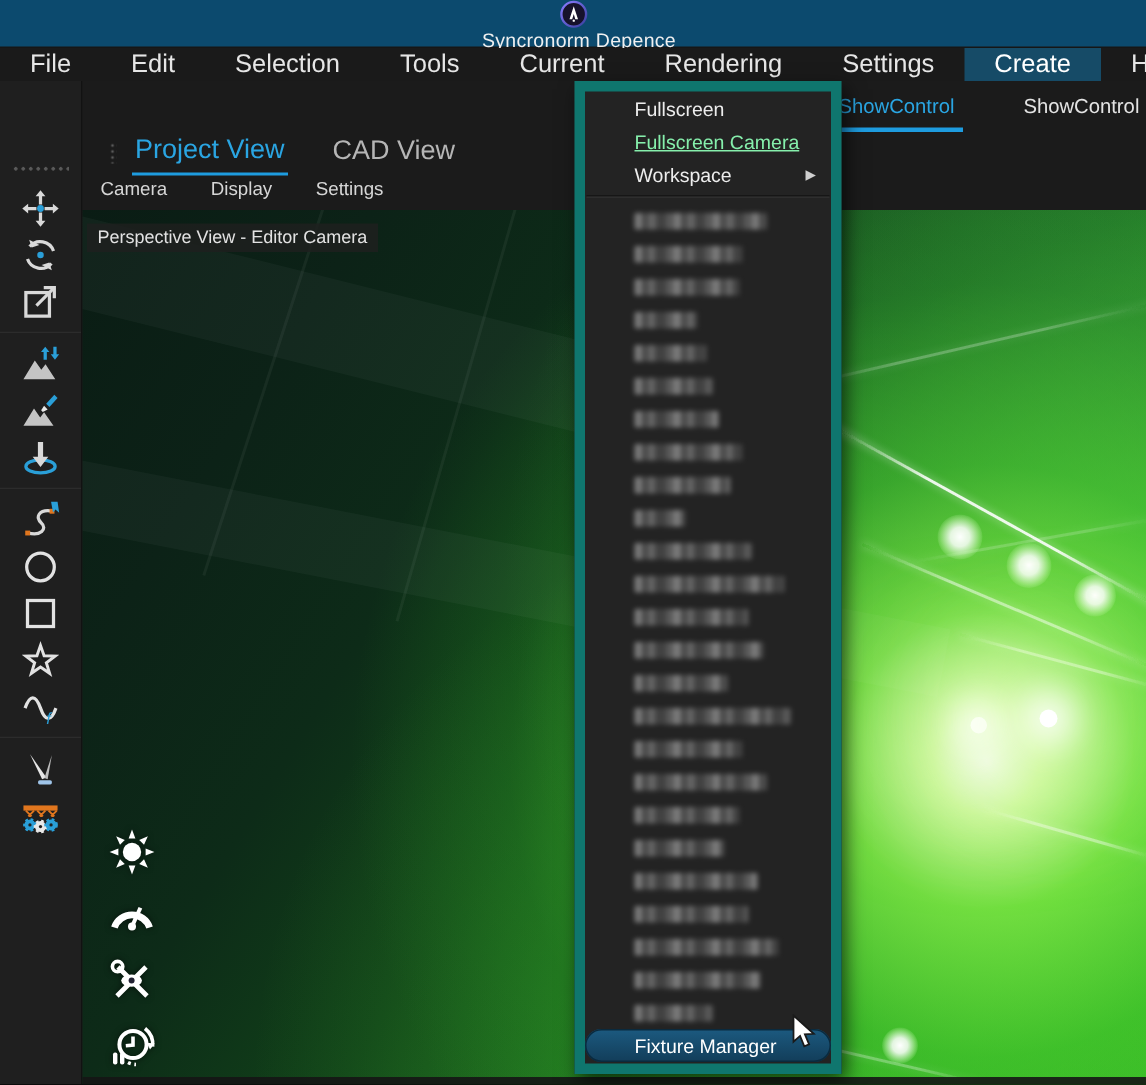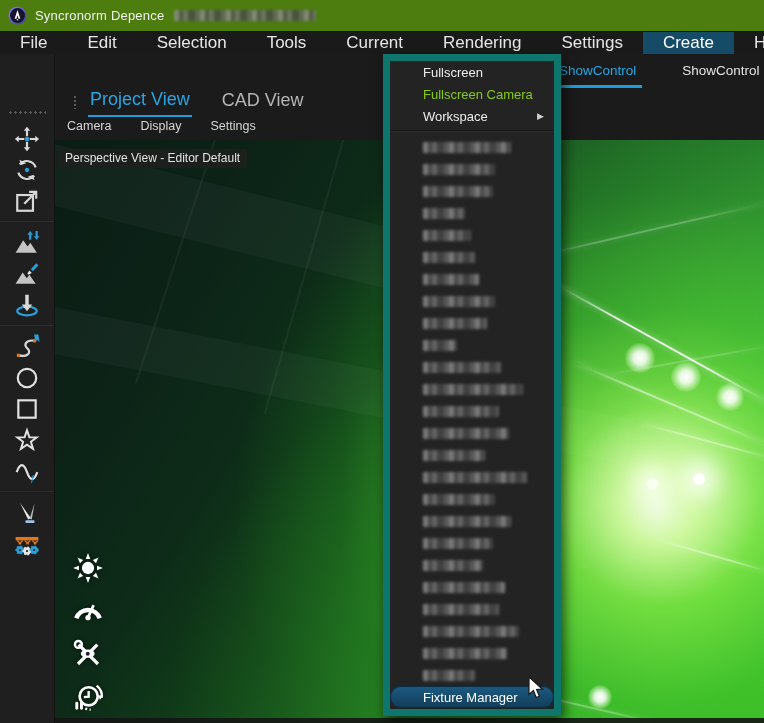--- a/index.html
+++ b/index.html
@@ -1,22 +1,22 @@
 <!DOCTYPE html>
 <html><head>
 <meta charset="utf-8">
 <style>
   html,body{margin:0;padding:0;background:#000;}
   *{box-sizing:border-box;font-family:"Liberation Sans",sans-serif;}
   #app{position:relative;width:764px;height:723px;background:#1b1b1b;overflow:hidden;
        -webkit-font-smoothing:antialiased;}
 
   
-  .titlebar{position:absolute;left:0;top:0;width:764px;height:32px;background:#4d7c0f;
-    display:flex;align-items:center;padding-left:8px;border-bottom:1px solid #161616;}
+  .titlebar{position:absolute;left:0;top:0;width:764px;height:32px;background:#0c4a6e;
+    display:flex;align-items:center;padding-left:8px;border-bottom:1px solid #161616;flex-direction:column;}
   .app-logo{width:19px;height:19px;margin-right:8px;flex:0 0 auto;}
   .title-text{color:#f0f0f0;font-size:13px;letter-spacing:.2px;}
   .redact{display:inline-block;height:11px;border-radius:1px;opacity:.8;
     background:repeating-linear-gradient(90deg,#8f8f8f 0 5px,#515151 5px 9px,#747474 9px 14px,#494949 14px 21px,#666 21px 26px);
     filter:blur(1.7px);}
   .title-redact{width:142px;margin-left:10px;}
 
   
   .menubar{position:absolute;left:0;top:32px;width:764px;height:22px;background:#1a1a1a;
     display:flex;align-items:stretch;padding-left:0;}
@@ -70,21 +70,21 @@
   .overlay-tools{position:absolute;left:11px;top:410px;width:44px;display:flex;flex-direction:column;
     align-items:center;gap:7px;}
   .ov-btn{width:40px;height:36px;display:flex;align-items:center;justify-content:center;background:transparent;border:none;padding:0;}
   .ov-btn svg{width:32px;height:32px;filter:drop-shadow(0 0 2px rgba(0,0,0,.6));}
 
   
   .dropdown{position:absolute;left:383px;top:54px;width:178px;background:#232323;
     border:7px solid #0f766e;box-shadow:3px 5px 12px rgba(0,0,0,.65);z-index:20;padding-bottom:1px;}
   .dd-row{height:22px;display:flex;align-items:center;padding-left:33px;color:#ededed;font-size:13px;
     position:relative;cursor:default;}
-  .dd-row.disabled{color:#84cc16;}
+  .dd-row.disabled{color:#86efac;text-decoration:underline;}
   .dd-row .dd-arrow{position:absolute;right:10px;font-size:9px;color:#cfcfcf;}
   .dd-sep{height:0;border-top:1px solid #161616;border-bottom:1px solid #2e2e2e;margin:3px 1px 4px 1px;}
   .dd-row.selected{background:linear-gradient(#1c5a80,#123d59);color:#fff;
     outline:1px solid #0a2a3e;outline-offset:-1px;border-radius:11px;}
   .dd-row .redact{margin-top:1px;}
 
   
   .cursor{position:absolute;left:528px;top:676px;z-index:40;width:17px;height:24px;}
 </style>
 </head>
@@ -263,21 +263,21 @@
     <div class="beam" style="left:455px;top:548px;width:150px;transform:rotate(13deg);opacity:.35;height:1.5px;"></div>
 
     <div class="flare" style="left:570px;top:203px;width:30px;height:30px;"></div>
     <div class="flare" style="left:616px;top:222px;width:30px;height:30px;"></div>
     <div class="flare" style="left:661px;top:243px;width:28px;height:28px;"></div>
     <div class="flare" style="left:533px;top:545px;width:24px;height:24px;"></div>
 
     <div class="hotspot" style="left:592px;top:338px;width:11px;height:11px;"></div>
     <div class="hotspot" style="left:638px;top:333px;width:12px;height:12px;"></div>
 
-    <div class="vp-label l1">Perspective View - Editor Default</div>
+    <div class="vp-label l1">Perspective View - Editor Camera</div>
 
     <div class="overlay-tools">
         <button class="ov-btn">
           <svg viewBox="0 0 24 24">
             <circle cx="12" cy="12" r="4.6" fill="#fff"></circle>
             <g fill="#fff">
               <path d="M12 .8l1.7 4.4h-3.4z" transform="rotate(0 12 12)"></path>
               <path d="M12 .8l1.7 4.4h-3.4z" transform="rotate(45 12 12)"></path>
               <path d="M12 .8l1.7 4.4h-3.4z" transform="rotate(90 12 12)"></path>
               <path d="M12 .8l1.7 4.4h-3.4z" transform="rotate(135 12 12)"></path>

